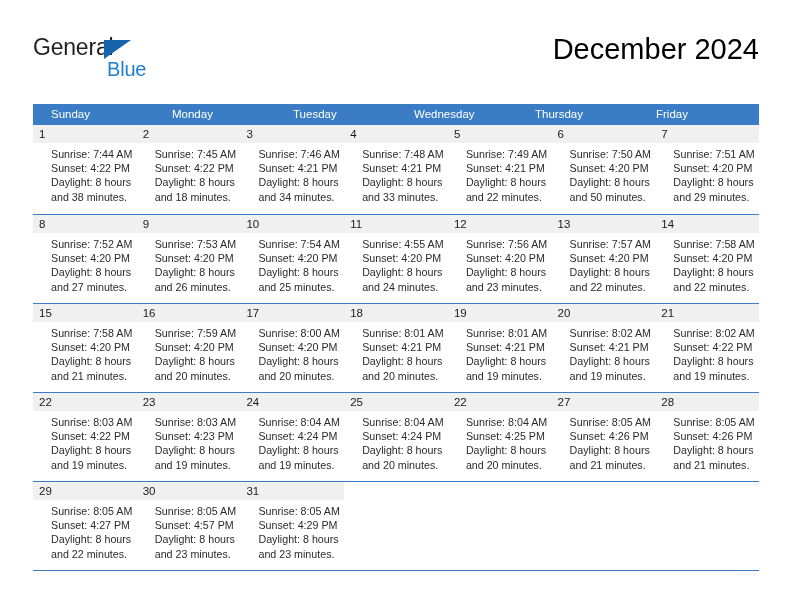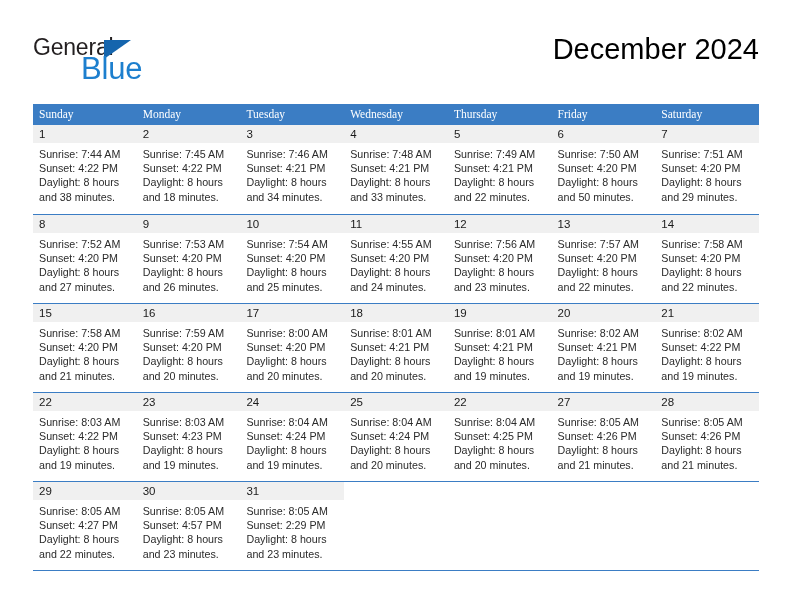--- a/index.html
+++ b/index.html
@@ -46,23 +46,23 @@
   .logo-tri {
     position: absolute;
     left: 71px;
     top: 6px;
     width: 0; height: 0;
     border-left: 27px solid #1565ad;
     border-bottom: 19px solid transparent;
   }
   .logo-blue {
     position: absolute;
-    left: 48px;
+    left: 74px;
     top: 22px;
-    font-size: 31px;
+    font-size: 20px;
     letter-spacing: -0.2px;
     color: #1d7fce;
     line-height: 26px;
   }
   .title-block {
     position: absolute;
     right: 33px;
     top: 32px;
     text-align: right;
   }
@@ -92,25 +92,24 @@
   .weekdays {
     display: flex;
     background: #3b7dc4;
     height: 21px;
   }
   .weekday {
     flex: 1 1 0;
     color: #ffffff;
     font-size: 11.5px;
     line-height: 21px;
-    padding-left: 6px;
+    padding-left: 18px;
     box-sizing: border-box;
     white-space: nowrap;
     overflow: hidden;
-    font-family: Liberation Serif, serif;
   }
   .week {
     display: flex;
     border-top: 1px solid #3b7dc4;
     height: 89px;
     box-sizing: border-box;
   }
   .week:first-of-type {
     border-top: none;
   }
@@ -131,20 +130,21 @@
     padding-left: 6px;
   }
   .day-empty .day-num-bar {
     background: transparent;
   }
   .day-info {
     padding: 4px 6px 0 6px;
     font-size: 10.7px;
     line-height: 14.2px;
     color: #2b2b2b;
+    margin-left: 12px;
   }
   .day-info div {
     white-space: nowrap;
   }
   .cal-bottom {
     border-top: 1px solid #3b7dc4;
     width: 726px;
   }
 </style>
 </head>
@@ -168,21 +168,20 @@
 
   <div class="calendar">
 
     <div class="weekdays">
       <div class="weekday">Sunday</div>
       <div class="weekday">Monday</div>
       <div class="weekday">Tuesday</div>
       <div class="weekday">Wednesday</div>
       <div class="weekday">Thursday</div>
       <div class="weekday">Friday</div>
-      <div class="weekday">Saturday</div>
     </div>
 
     <div id="weeks-container">
         <div class="week">
           <div class="day">
             <div class="day-num-bar">
               <div class="day-num">1</div>
             </div>
             <div class="day-info">
               <div>Sunrise: 7:44 AM</div>
@@ -517,21 +516,21 @@
               <div>Daylight: 8 hours</div>
               <div>and 23 minutes.</div>
             </div>
           </div>
           <div class="day">
             <div class="day-num-bar">
               <div class="day-num">31</div>
             </div>
             <div class="day-info">
               <div>Sunrise: 8:05 AM</div>
-              <div>Sunset: 2:29 PM</div>
+              <div>Sunset: 4:29 PM</div>
               <div>Daylight: 8 hours</div>
               <div>and 23 minutes.</div>
             </div>
           </div>
           <div class="day day-empty">
             <div class="day-num-bar">
               <div class="day-num"></div>
             </div>
             <div class="day-info">
               <div></div>

